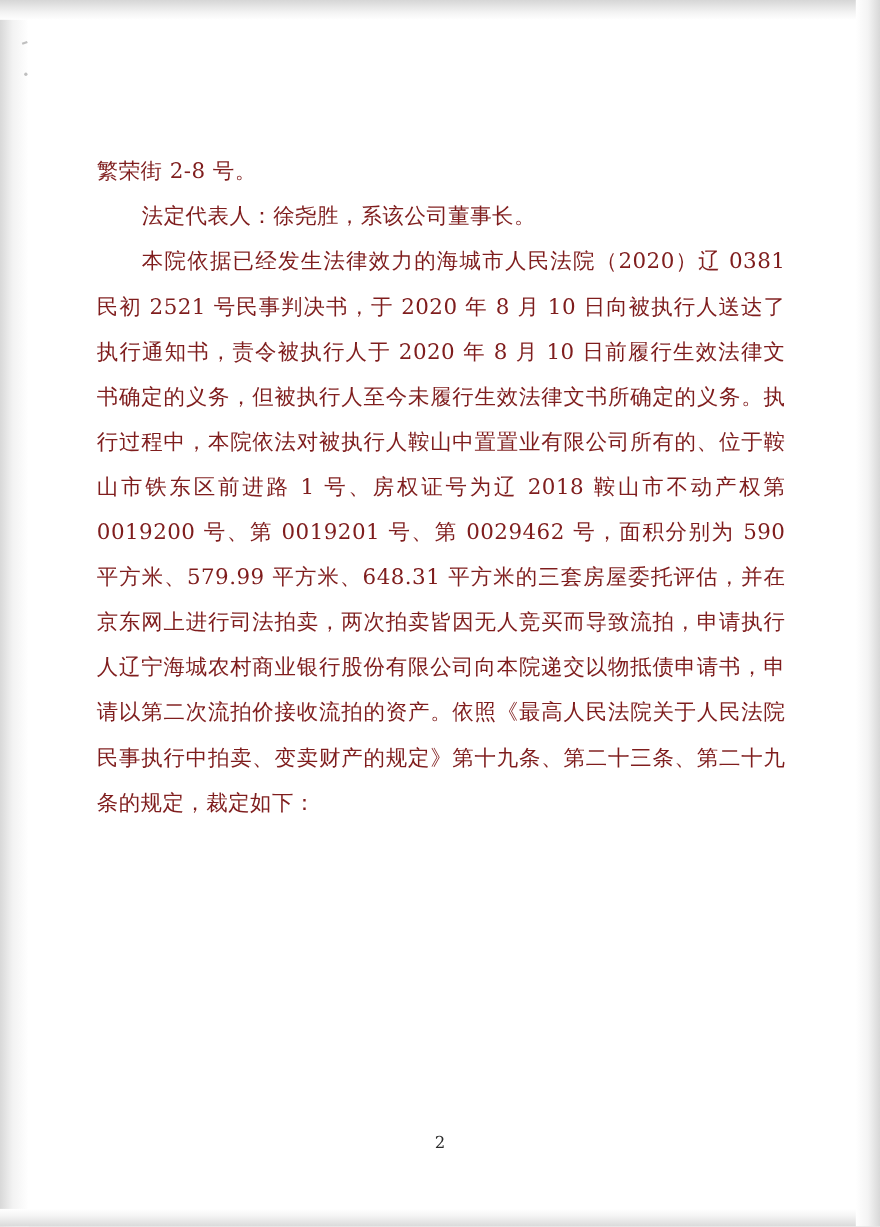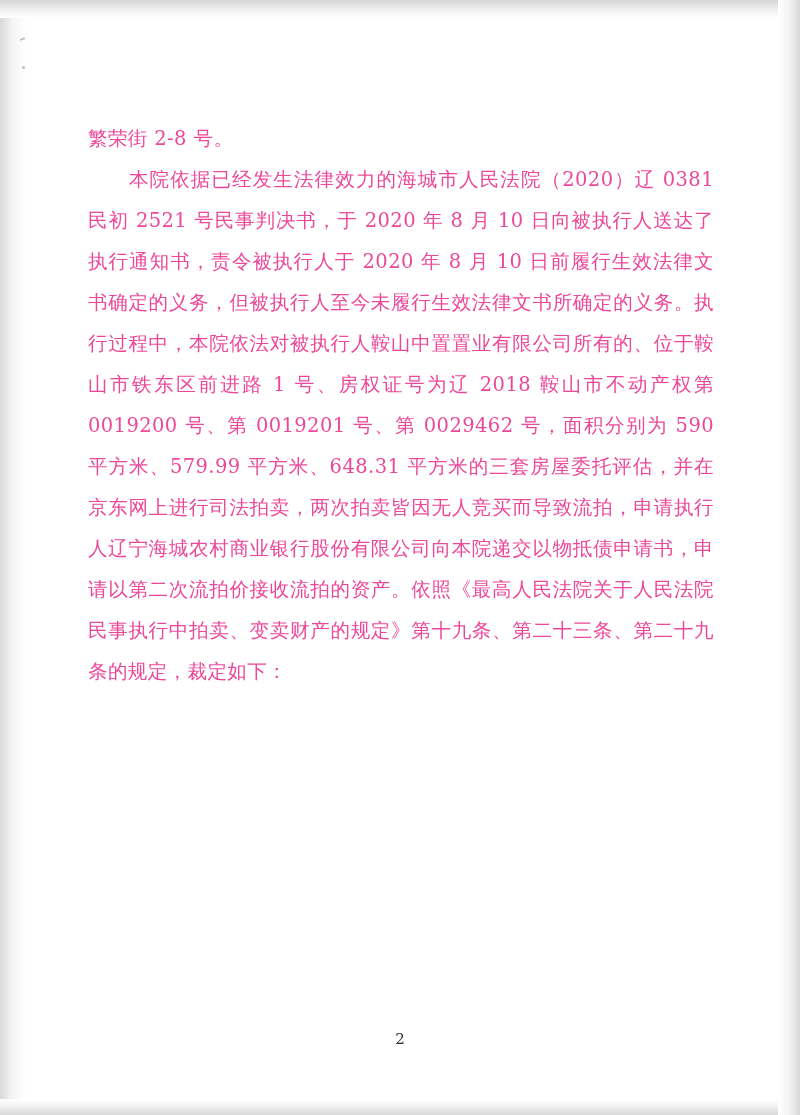--- a/index.html
+++ b/index.html
@@ -57,25 +57,25 @@
     background: #8d8d8d;
     opacity: .55;
     pointer-events: none;
   }
   .speck.s1 { left: 20px;  top: 38px;  width: 5px; height: 2px; transform: rotate(-20deg); }
   .speck.s2 { left: 22px;  top: 66px;  width: 3px; height: 3px; border-radius: 50%; }
 
   .body-text {
     position: absolute;
     left: 88px;
-    top: 118px;
+    top: 135px;
     width: 626px;
     font-size: 19.5px;
     line-height: 41px;
-    color: #ec4899;
+    color: #7f1d1d;
     letter-spacing: .4px;
     text-align: justify;
     text-justify: inter-character;
   }
   .para {
     margin: 0 0 0 0;
     text-align: justify;
     text-justify: inter-character;
   }
   .para.indent {
@@ -96,17 +96,18 @@
 <body>
 
 <div class="page">
   <div class="edge-top"></div>
   <div class="edge-bottom"></div>
   <div class="speck s1"></div>
   <div class="speck s2"></div>
 
   <div class="body-text">
     <p class="para">繁荣街 2-8 号。</p>
+    <p class="para indent">法定代表人：徐尧胜，系该公司董事长。</p>
     <p class="para indent">本院依据已经发生法律效力的海城市人民法院（2020）辽 0381 民初 2521 号民事判决书，于 2020 年 8 月 10 日向被执行人送达了执行通知书，责令被执行人于 2020 年 8 月 10 日前履行生效法律文书确定的义务，但被执行人至今未履行生效法律文书所确定的义务。执行过程中，本院依法对被执行人鞍山中置置业有限公司所有的、位于鞍山市铁东区前进路 1 号、房权证号为辽 2018 鞍山市不动产权第 0019200 号、第 0019201 号、第 0029462 号，面积分别为 590 平方米、579.99 平方米、648.31 平方米的三套房屋委托评估，并在京东网上进行司法拍卖，两次拍卖皆因无人竞买而导致流拍，申请执行人辽宁海城农村商业银行股份有限公司向本院递交以物抵债申请书，申请以第二次流拍价接收流拍的资产。依照《最高人民法院关于人民法院民事执行中拍卖、变卖财产的规定》第十九条、第二十三条、第二十九条的规定，裁定如下：</p>
   </div>
 
   <div class="page-number">2</div>
 </div>
 
 </body></html>

